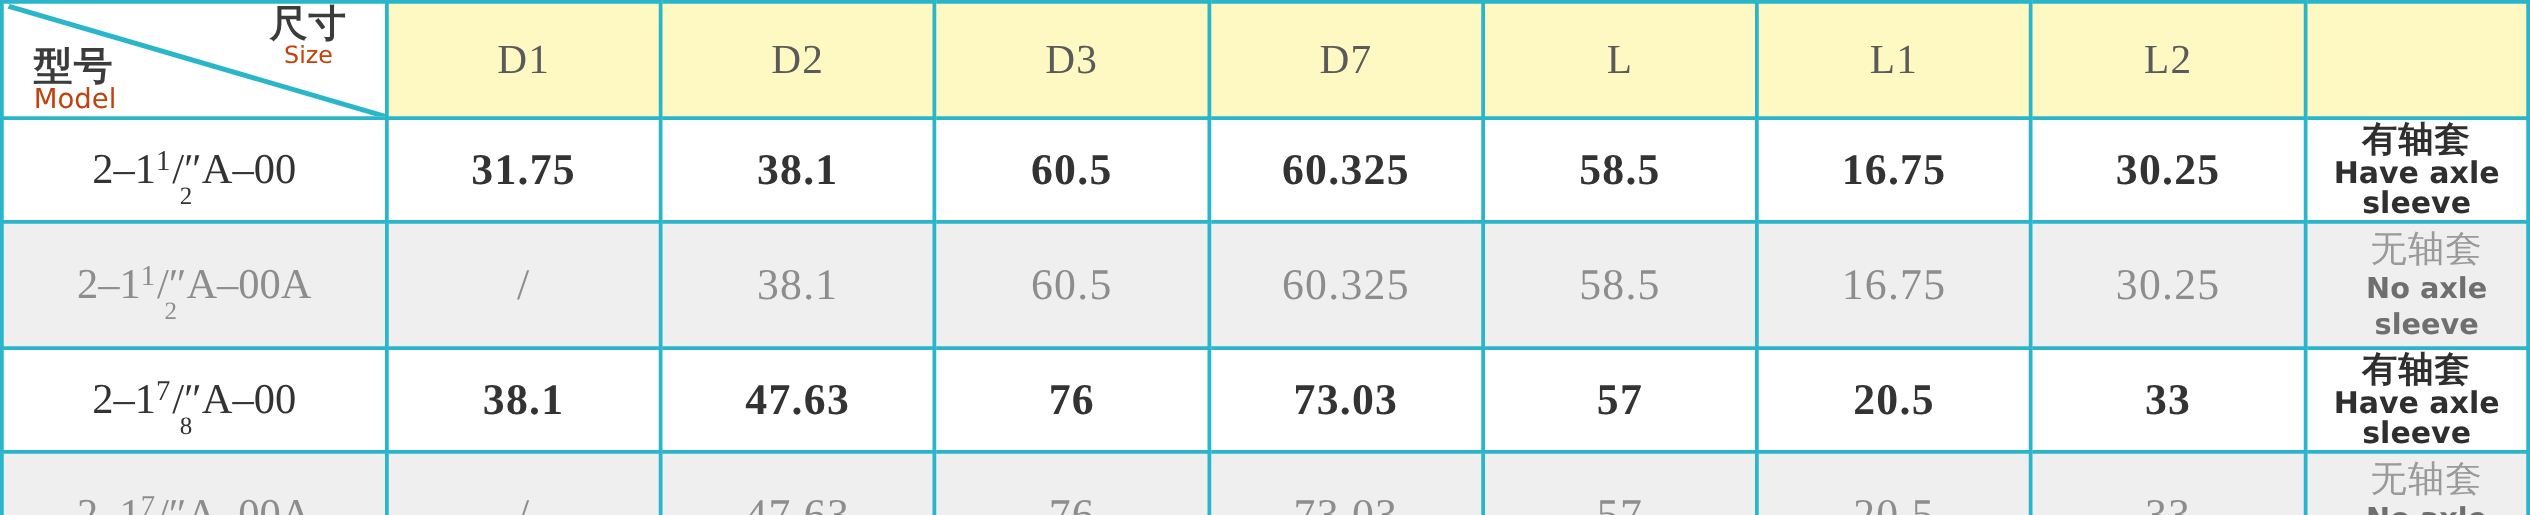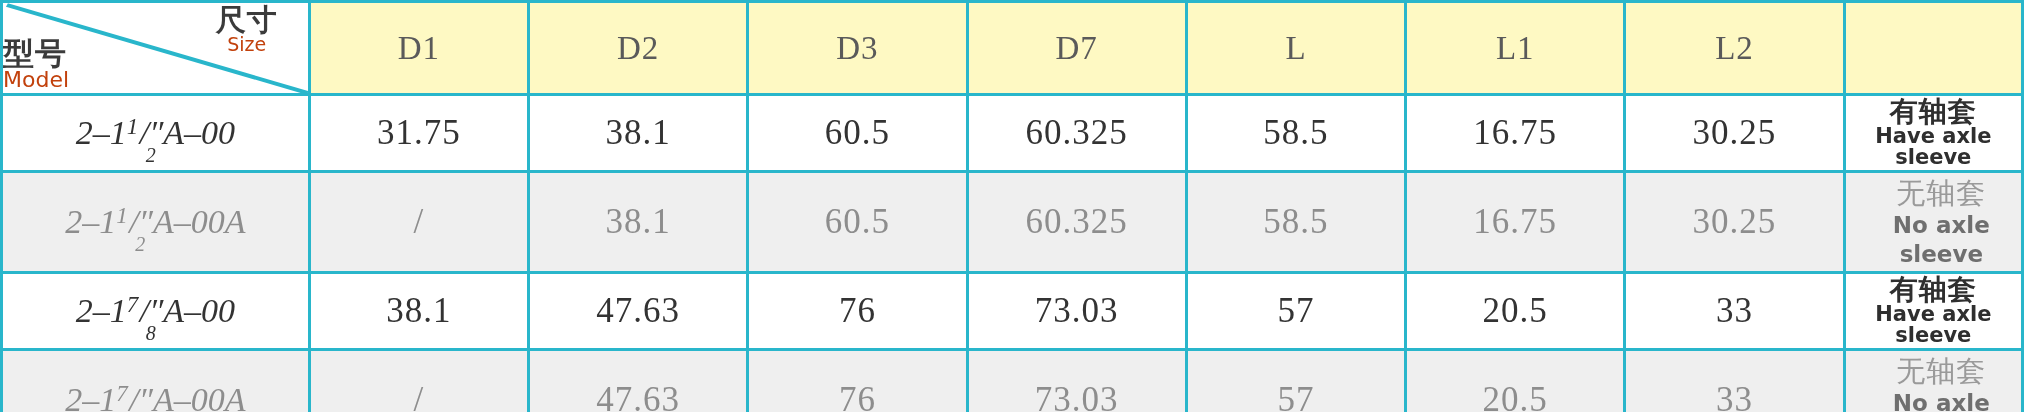--- a/index.html
+++ b/index.html
@@ -36,21 +36,21 @@
   }
   .hdr-corner .diag{
     position:absolute;left:0;top:0;width:100%;height:100%;
     display:block;
   }
   .hdr-corner .size-lbl{
     position:absolute;right:30px;top:2px;
     text-align:center;line-height:1;
   }
   .hdr-corner .model-lbl{
-    position:absolute;left:0;bottom:2px;
+    position:absolute;left:24px;bottom:2px;
     text-align:left;line-height:1;
   }
   .cn{font-family:"DejaVu Sans",sans-serif;font-weight:bold;
       font-size:30px;color:#3b3b3b;display:block;letter-spacing:1px;}
   .en{font-family:"DejaVu Sans",sans-serif;font-weight:normal;
       font-size:20px;color:#c2410c;display:block;}
   .size-lbl .cn{font-size:30px;}
   .size-lbl .en{font-size:19px;}
   .model-lbl .cn{font-size:31px;}
   .model-lbl .en{font-size:22px;}
@@ -64,43 +64,42 @@
   tbody tr{height:55px;}
   tr.row-odd  td{background:#ffffff;}
   tr.row-even td{background:#efefef;}
 
   .val{
     font-family:"Liberation Serif",serif;
     font-size:35px;
     letter-spacing:1px;
     white-space:nowrap;
   }
-  tr.row-odd  .val{color:#333333;font-weight:normal;}
+  tr.row-odd  .val{color:#333333;font-weight:bold;}
   tr.row-even .val{color:#8d8d8d;font-weight:normal;}
 
   .model{
     font-family:"Liberation Serif",serif;
     font-size:34px;
     letter-spacing:0px;
     white-space:nowrap;
-    font-style:italic;
   }
   tr.row-odd  .model{color:#333333;}
   tr.row-even .model{color:#8d8d8d;}
 
   .frac{display:inline-block;vertical-align:baseline;position:relative;
         width:0;height:0;}
   .num{position:absolute;left:0;top:-30px;font-size:23px;}
   .den{position:absolute;left:19px;top:0px;font-size:20px;}
   .slash{display:inline-block;padding:0 0 0 13px;}
 
   
   .note{line-height:1.0;padding:2px 4px;}
   .note .cn{font-size:28px;letter-spacing:1px;}
-  .note .en{font-size:21px;letter-spacing:0px;}
+  .note .en{font-size:24px;letter-spacing:0px;}
   tr.row-odd  .note .cn,
   tr.row-odd  .note .en{color:#2f2f2f;font-weight:bold;}
   tr.row-even .note .cn{color:#9a9a9a;font-weight:normal;font-size:29px;}
   tr.row-even .note .en{color:#6f6f6f;font-weight:bold;font-size:23px;}
   tr.row-even .note{line-height:1.25;padding-left:20px;}
 </style>
 </head>
 <body>
 
 <div class="table-wrap">

